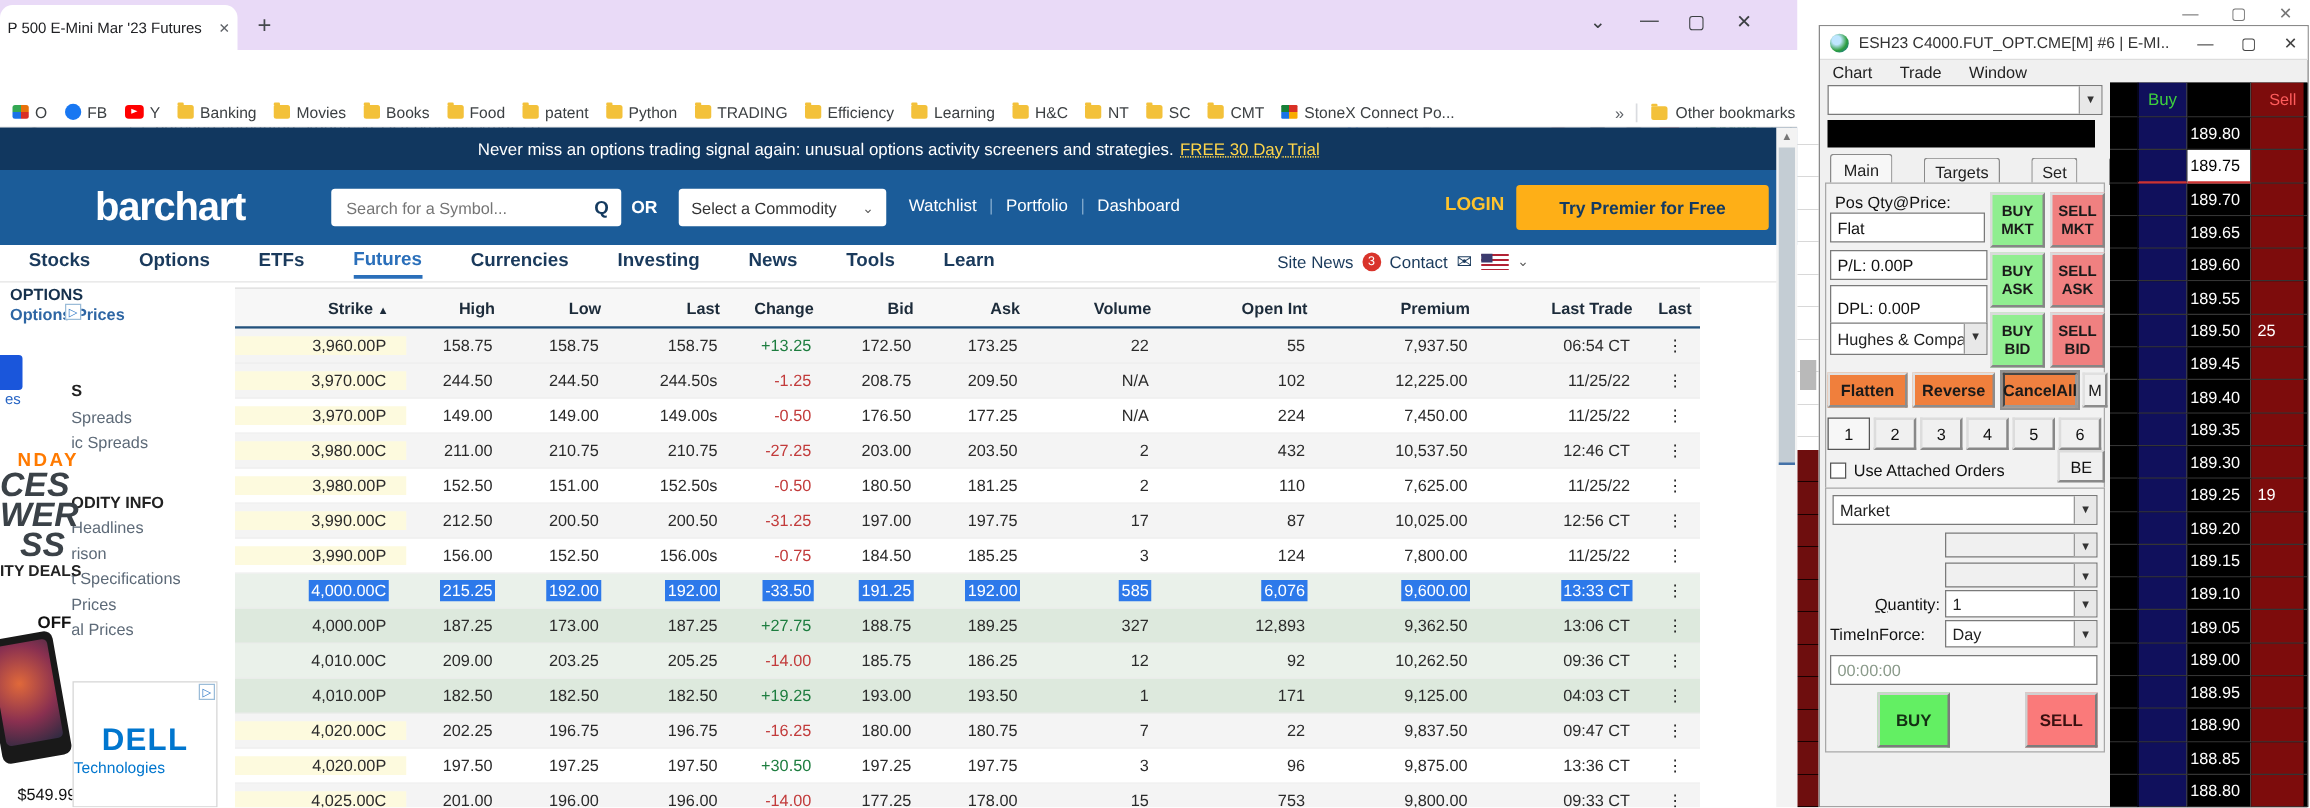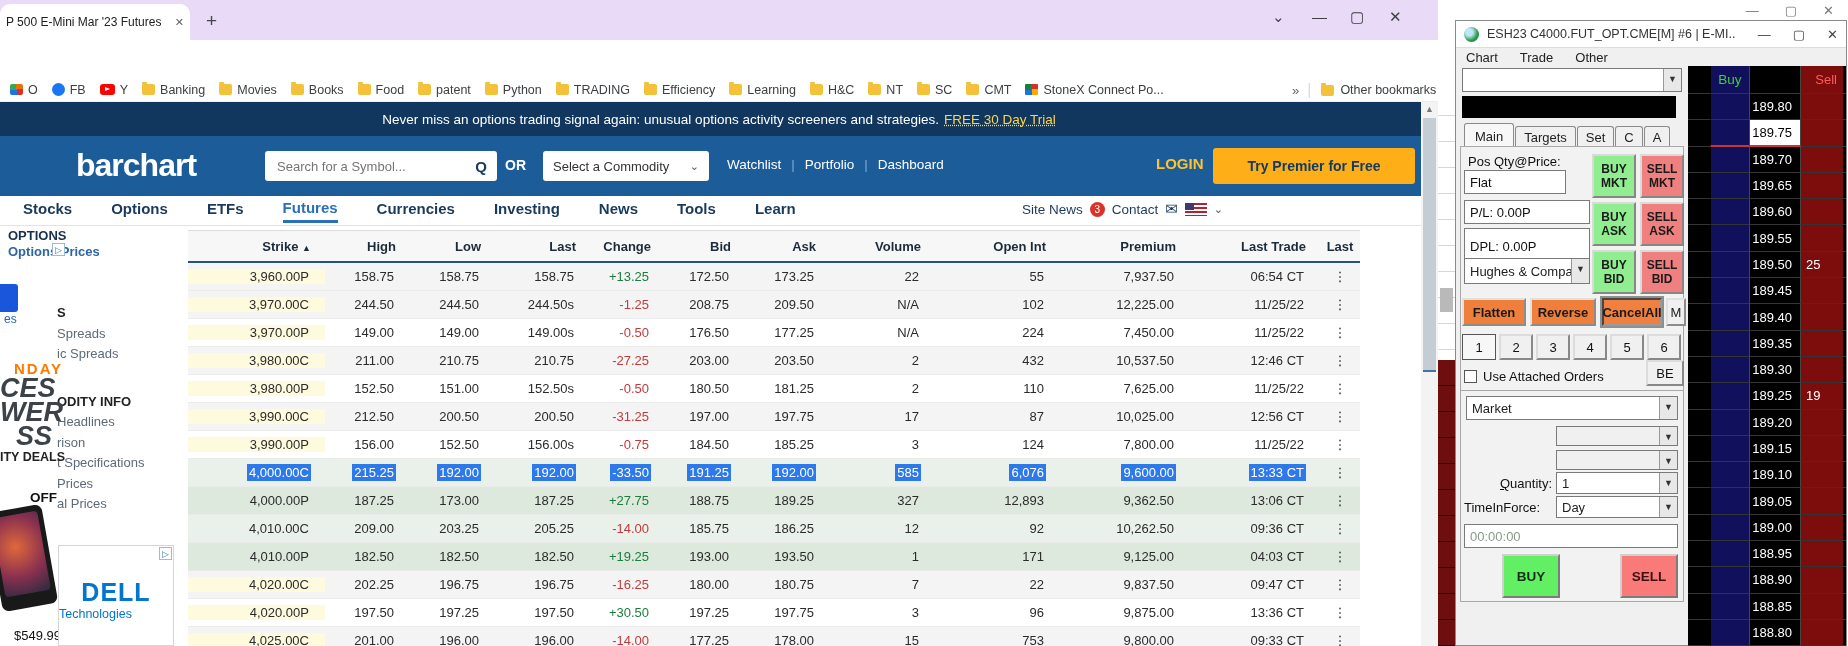--- a/index.html
+++ b/index.html
@@ -125,21 +125,21 @@
   .t-title .txt{flex:1;font-size:12.5px;color:#333;white-space:nowrap;overflow:hidden;}
   .t-title .tc{color:#444;font-size:13px;margin-left:14px;}
   .t-menu{height:18px;display:flex;gap:22px;padding-left:10px;font-size:13px;color:#222;align-items:center;}
   .t-body{position:relative;height:580px;display:flex;}
   .t-form{position:relative;width:232px;height:580px;}
   .combo{background:#fff;border:1px solid #7a7a7a;display:flex;align-items:center;box-sizing:border-box;}
   .combo .val{flex:1;font-size:13px;color:#222;padding-left:5px;white-space:nowrap;overflow:hidden;}
   .combo .dd{width:17px;align-self:stretch;background:#e8e8e8;border-left:1px solid #999;text-align:center;font-size:9px;color:#333;line-height:21px;}
   .combo.disabled{background:#f0f0f0;}
   .blackbar{background:#000;}
-  .t-tabs{left:8px;top:56px;display:flex;align-items:flex-end;}
+  .t-tabs{left:8px;top:56px;display:flex;align-items:flex-end;gap:24px;}
   .ttab{background:#f0f0f0;border:1px solid #8a8a8a;border-bottom:none;font-size:13px;color:#222;padding:3px 8px;border-radius:3px 3px 0 0;margin-right:1px;}
   .ttab.active{background:#f7f7f7;font-weight:normal;padding:5px 10px;position:relative;top:1px;}
   .group{border:1px solid #a8a8a8;background:#f2f2f2;box-sizing:border-box;}
   .flabel{font-size:13px;color:#111;}
   .finput{background:#fff;border:1px solid #7a7a7a;box-sizing:border-box;font-size:13px;color:#111;display:flex;align-items:center;padding-left:5px;}
   .sidebtns{left:136px;top:88px;display:grid;grid-template-columns:44px 44px;grid-auto-rows:44px;gap:4px;}
   .sbtn{border:2px outset #dadada;font-size:12px;font-weight:bold;color:#1a1a1a;display:flex;flex-direction:column;align-items:center;justify-content:center;line-height:14px;box-sizing:border-box;}
   .sbtn.buy{background:#90ee90;}
   .sbtn.sell{background:#f08080;}
   .obtn{border:2px outset #e0e0e0;background:#f07f3c;font-size:13px;font-weight:bold;color:#1a1a1a;display:flex;align-items:center;justify-content:center;box-sizing:border-box;}
@@ -654,21 +654,21 @@
     <div class="t-title">
       <span class="globe"></span>
       <span class="txt">ESH23 C4000.FUT_OPT.CME[M]  #6 | E-MI...</span>
       <span class="tc">—</span>
       <span class="tc">▢</span>
       <span class="tc">✕</span>
     </div>
     <div class="t-menu">
       <span>Chart</span>
       <span>Trade</span>
-      <span>Other</span>
+      <span>Window</span>
     </div>
     <div class="t-body">
       <div class="t-form">
         <div class="abs combo" style="left:6px;top:2px;width:220px;height:24px;">
           <span class="val"></span>
             <span class="dd">▼</span>
         </div>
         <div class="abs blackbar" style="left:6px;top:30px;width:214px;height:22px;"></div>
         <div class="abs t-tabs">
 
@@ -678,21 +678,21 @@
 
             <div class="ttab">Set</div>
 
             <div class="ttab">C</div>
 
             <div class="ttab">A</div>
 
         </div>
         <div class="abs group" style="left:4px;top:80px;width:224px;height:258px;"></div>
         <div class="abs flabel" style="left:12px;top:88px;">Pos Qty@Price:</div>
-        <div class="abs finput" style="left:8px;top:104px;width:102px;height:24px;">Flat</div>
+        <div class="abs finput" style="left:8px;top:104px;width:124px;height:24px;">Flat</div>
         <div class="abs finput" style="left:8px;top:134px;width:126px;height:24px;">P/L: 0.00P</div>
         <div class="abs finput" style="left:8px;top:162px;width:126px;height:36px;">DPL: 0.00P</div>
         <div class="abs combo" style="left:8px;top:192px;width:126px;height:26px;">
           <span class="val">Hughes &amp; Compa</span>
             <span class="dd">▼</span>
         </div>
         <div class="abs sidebtns">
 
             <div class="sbtn buy">
               <span>BUY</span>

